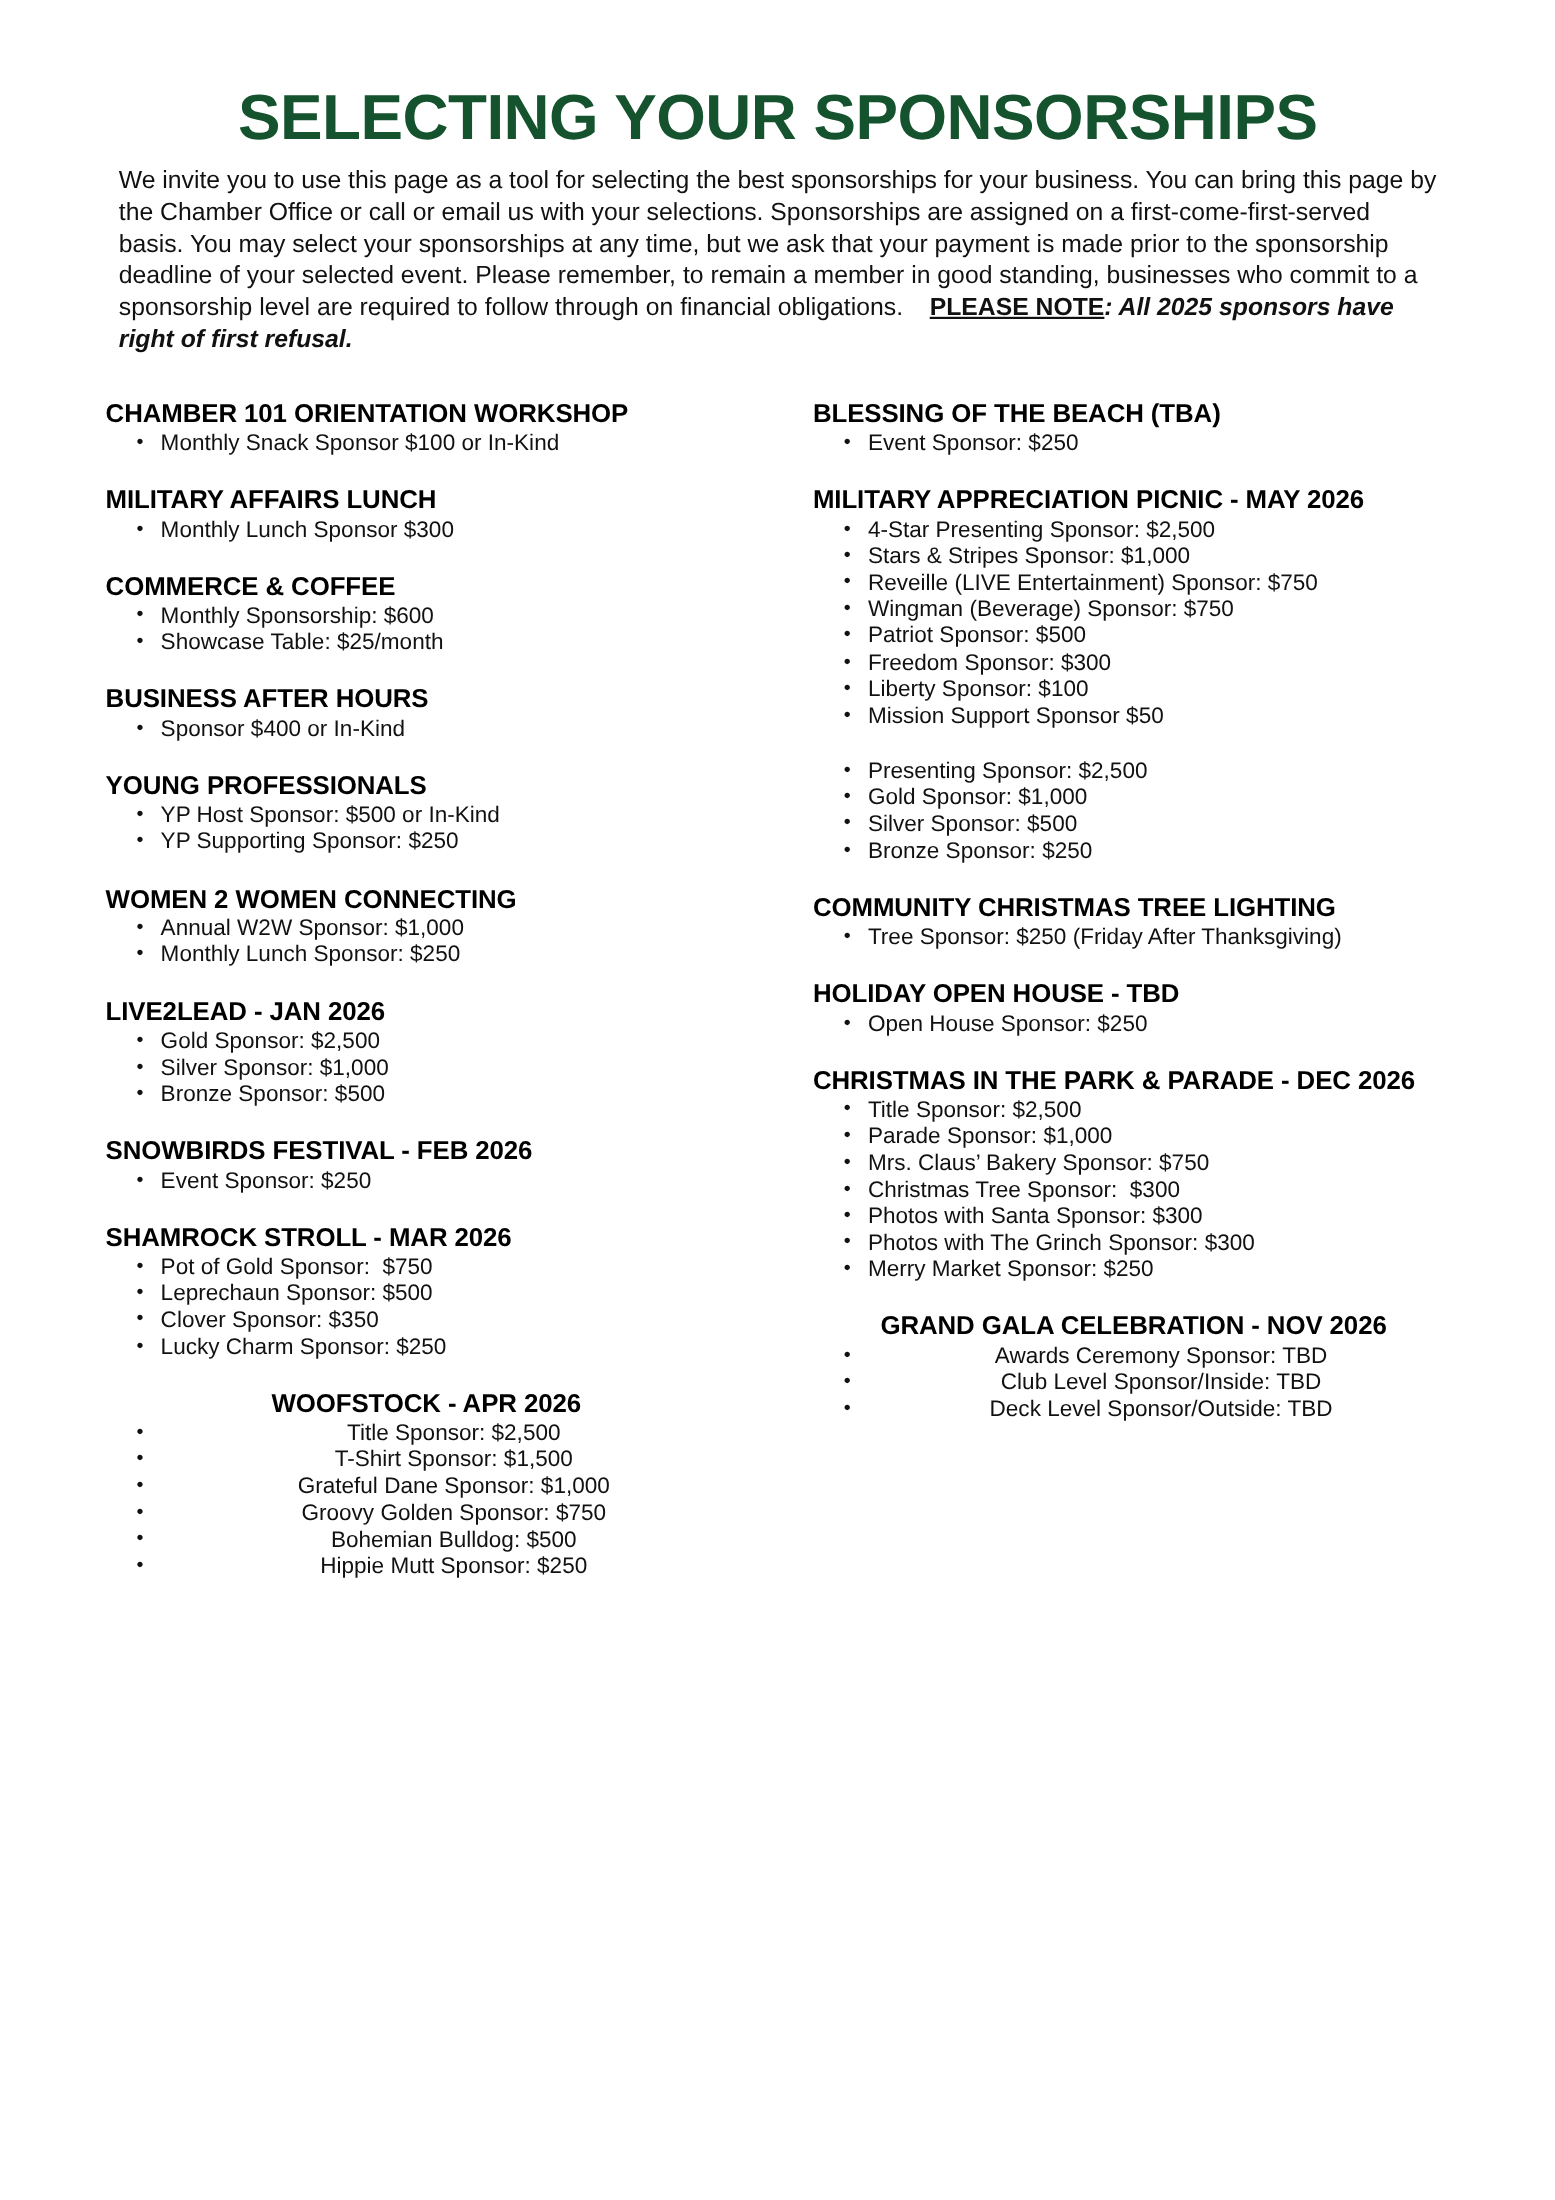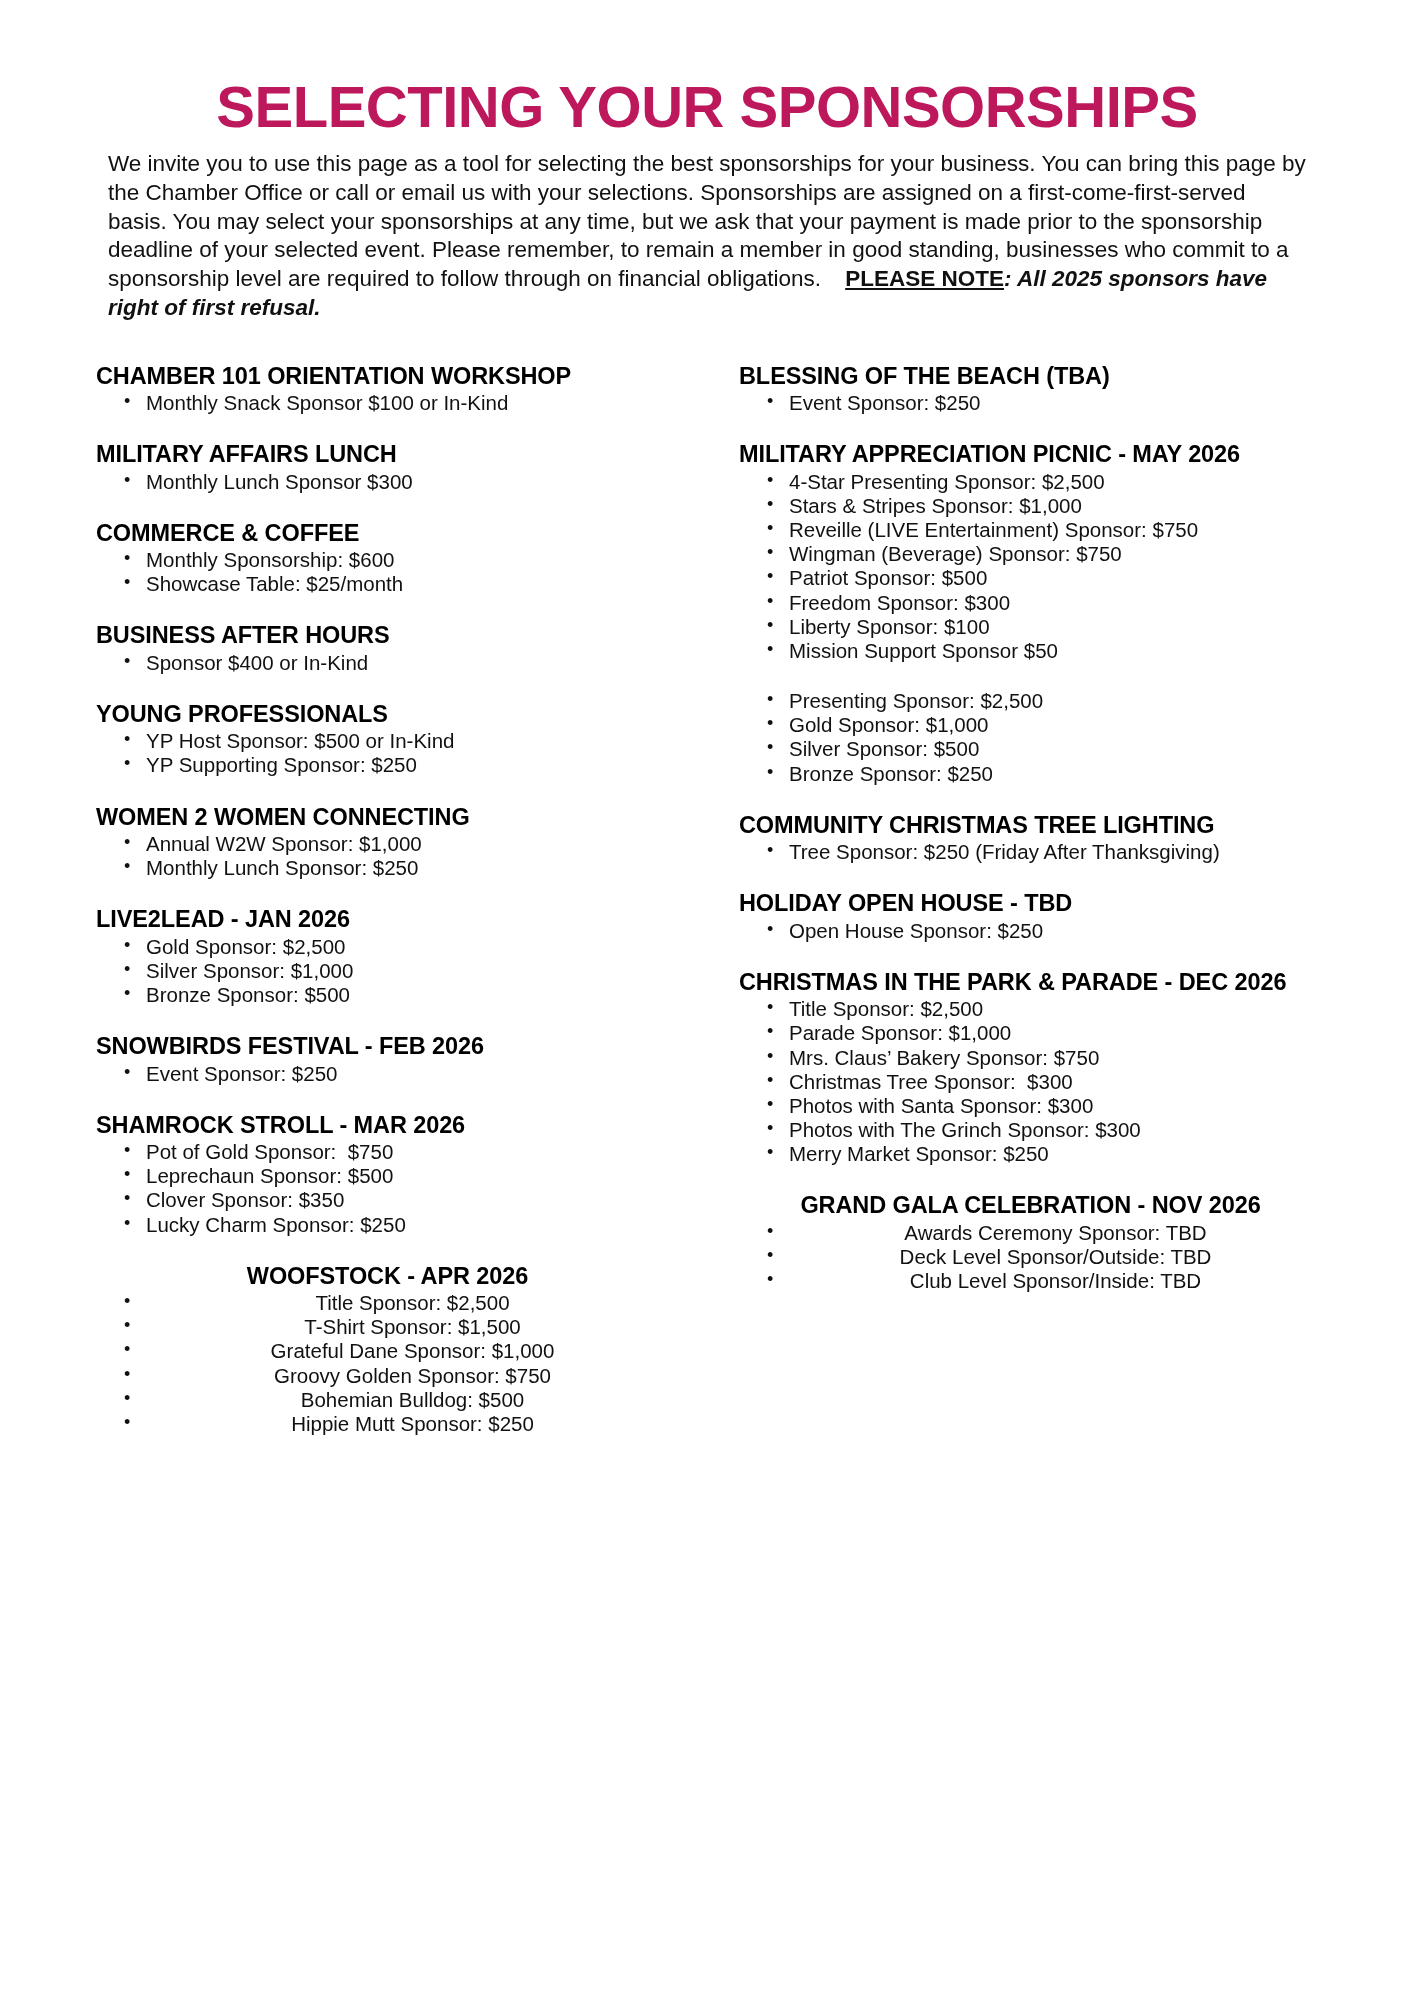--- a/index.html
+++ b/index.html
@@ -24,21 +24,21 @@
     overflow: hidden;
   }
   .title {
     text-align: center;
     font-weight: 700;
     font-size: 58px;
     letter-spacing: -0.5px;
     line-height: 1.0;
     margin: 0;
     padding-top: 78px;
-    color: #be185d;
+    color: #14532d;
   }
   .intro {
     margin: 0;
     padding: 14px 108px 0 108px;
     font-size: 22.5px;
     line-height: 1.28;
     color: #111111;
     text-align: left;
   }
   .intro .note {
@@ -233,20 +233,20 @@
             <li>Christmas Tree Sponsor:  $300</li>
             <li>Photos with Santa Sponsor: $300</li>
             <li>Photos with The Grinch Sponsor: $300</li>
             <li>Merry Market Sponsor: $250</li>
           </ul>
         </div>
         <div class="section">
           <div class="section-title">GRAND GALA CELEBRATION - NOV 2026</div>
           <ul class="items">
             <li>Awards Ceremony Sponsor: TBD</li>
+            <li>Club Level Sponsor/Inside: TBD</li>
             <li>Deck Level Sponsor/Outside: TBD</li>
-            <li>Club Level Sponsor/Inside: TBD</li>
           </ul>
         </div>
       </div>
   </div>
 
 </div>
 
 </body></html>

